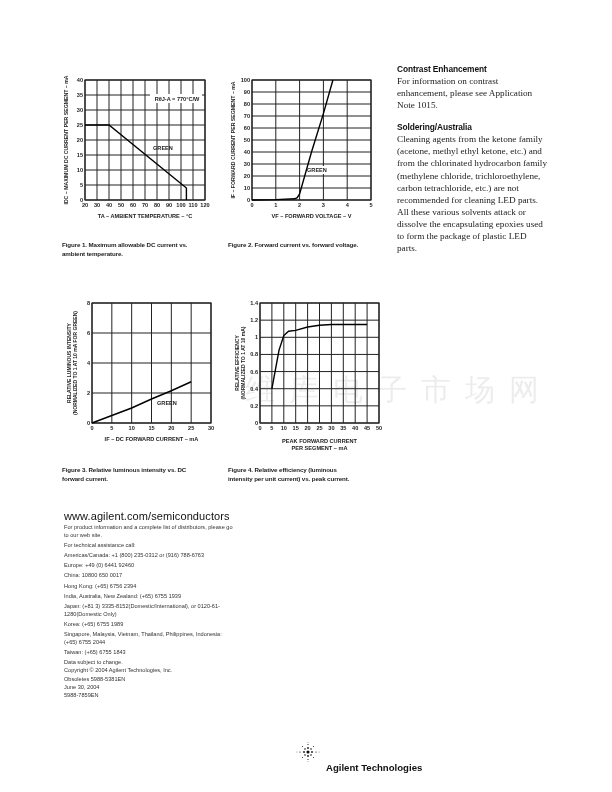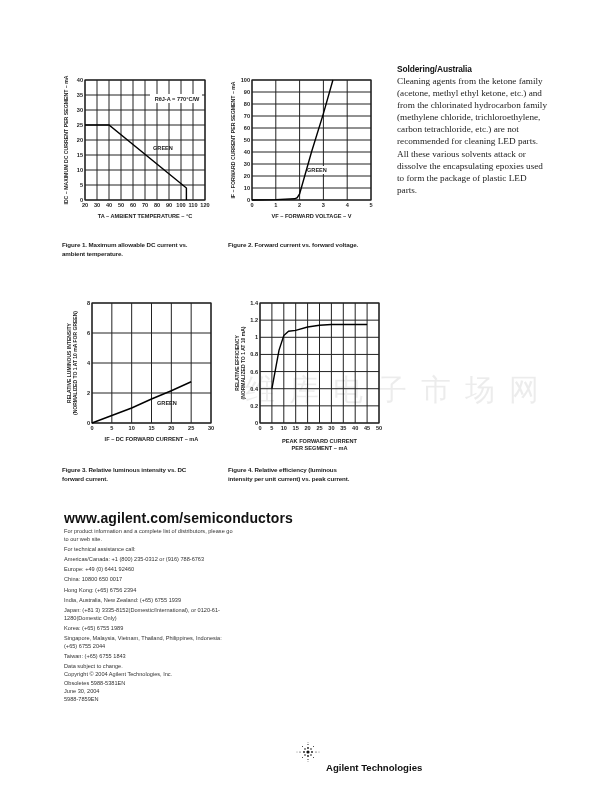--- a/index.html
+++ b/index.html
@@ -5,21 +5,21 @@
   html, body { margin:0; padding:0; background:#ffffff; }
   body { width:612px; height:792px; position:relative; overflow:hidden; color:#1a1a1a; }
   .abs { position:absolute; }
   .chart { position:absolute; }
   .chart svg { overflow:visible; }
   .caption { position:absolute; font-family:"Liberation Sans", sans-serif; font-weight:bold; font-size:6.2px; line-height:8.6px; color:#222; letter-spacing:-0.1px; }
   .side-h { font-family:"Liberation Sans", sans-serif; font-weight:bold; font-size:8.4px; color:#111; margin:0 0 1px 0; letter-spacing:-0.1px; }
   .side-p { font-family:"Liberation Serif", serif; font-size:9.2px; line-height:12.1px; color:#222; margin:0; }
   .side-block { margin-bottom:11px; }
   .contact { position:absolute; left:64px; top:510px; width:170px; font-family:"Liberation Sans", sans-serif; color:#333; }
-  .contact .url { font-family:"Liberation Sans", sans-serif; font-weight:bold; font-size:14px; color:#111; letter-spacing:0.1px; margin-bottom:1px; }
+  .contact .url { font-family:"Liberation Sans", sans-serif; font-weight:normal; font-size:11px; color:#111; letter-spacing:0.1px; margin-bottom:1px; }
   .contact .ln { font-size:5.6px; line-height:8.1px; margin-bottom:2px; }
   .contact .grp { font-size:5.6px; line-height:8.1px; }
   .logo { position:absolute; left:296px; top:734px; display:flex; align-items:center; gap:6px; }
   .logo-text { font-family:"Liberation Sans", sans-serif; font-weight:bold; font-size:9.6px; color:#111;margin-top:28px; }
   .wm { position:absolute; left:245px; top:370px; font-family:"DejaVu Sans", sans-serif; font-size:30px; color:#000; opacity:0.07; letter-spacing:14px; }
 </style>
 </head>
 <body>
 
 <div class="wm">维库电子市场网</div>
@@ -231,20 +231,24 @@
     <polyline id="f4-line" fill="none" stroke="#000" stroke-width="1.4" points="46.9,93.71428571428571 54.04,55.14285714285714 58.8,40.571428571428555 63.56,36.28571428571428 70.69999999999999,35.428571428571416 82.6,31.999999999999986 94.5,30.285714285714292 106.39999999999999,29.42857142857143 118.3,29.42857142857143 130.2,29.42857142857143 142.10000000000002,29.42857142857143"></polyline>
   </svg>
 </div>
 <div class="caption" style="left:228px;top:466px;width:170px;">
   <div>Figure 4. Relative efficiency (luminous</div>
   <div>intensity per unit current) vs. peak current.</div>
 </div>
 
 <div class="abs" style="left:397px;top:64px;width:150px;">
   <div class="side-block">
+    <div class="side-h">Contrast Enhancement</div>
+    <p class="side-p">For information on contrast enhancement, please see Application Note 1015.</p>
+  </div>
+  <div class="side-block">
     <div class="side-h">Soldering/Australia</div>
     <p class="side-p">Cleaning agents from the ketone family (acetone, methyl ethyl ketone, etc.) and from the chlorinated hydrocarbon family (methylene chloride, trichloroethylene, carbon tetrachloride, etc.) are not recommended for cleaning LED parts. All these various solvents attack or dissolve the encapsulating epoxies used to form the package of plastic LED parts.</p>
   </div>
 </div>
 
 <div class="contact">
   <div class="url">www.agilent.com/semiconductors</div>
   <div class="ln">For product information and a complete list of distributors, please go to our web site.</div>
   <div class="ln">For technical assistance call:</div>
   <div class="ln">Americas/Canada: +1 (800) 235-0312 or (916) 788-6763</div>

